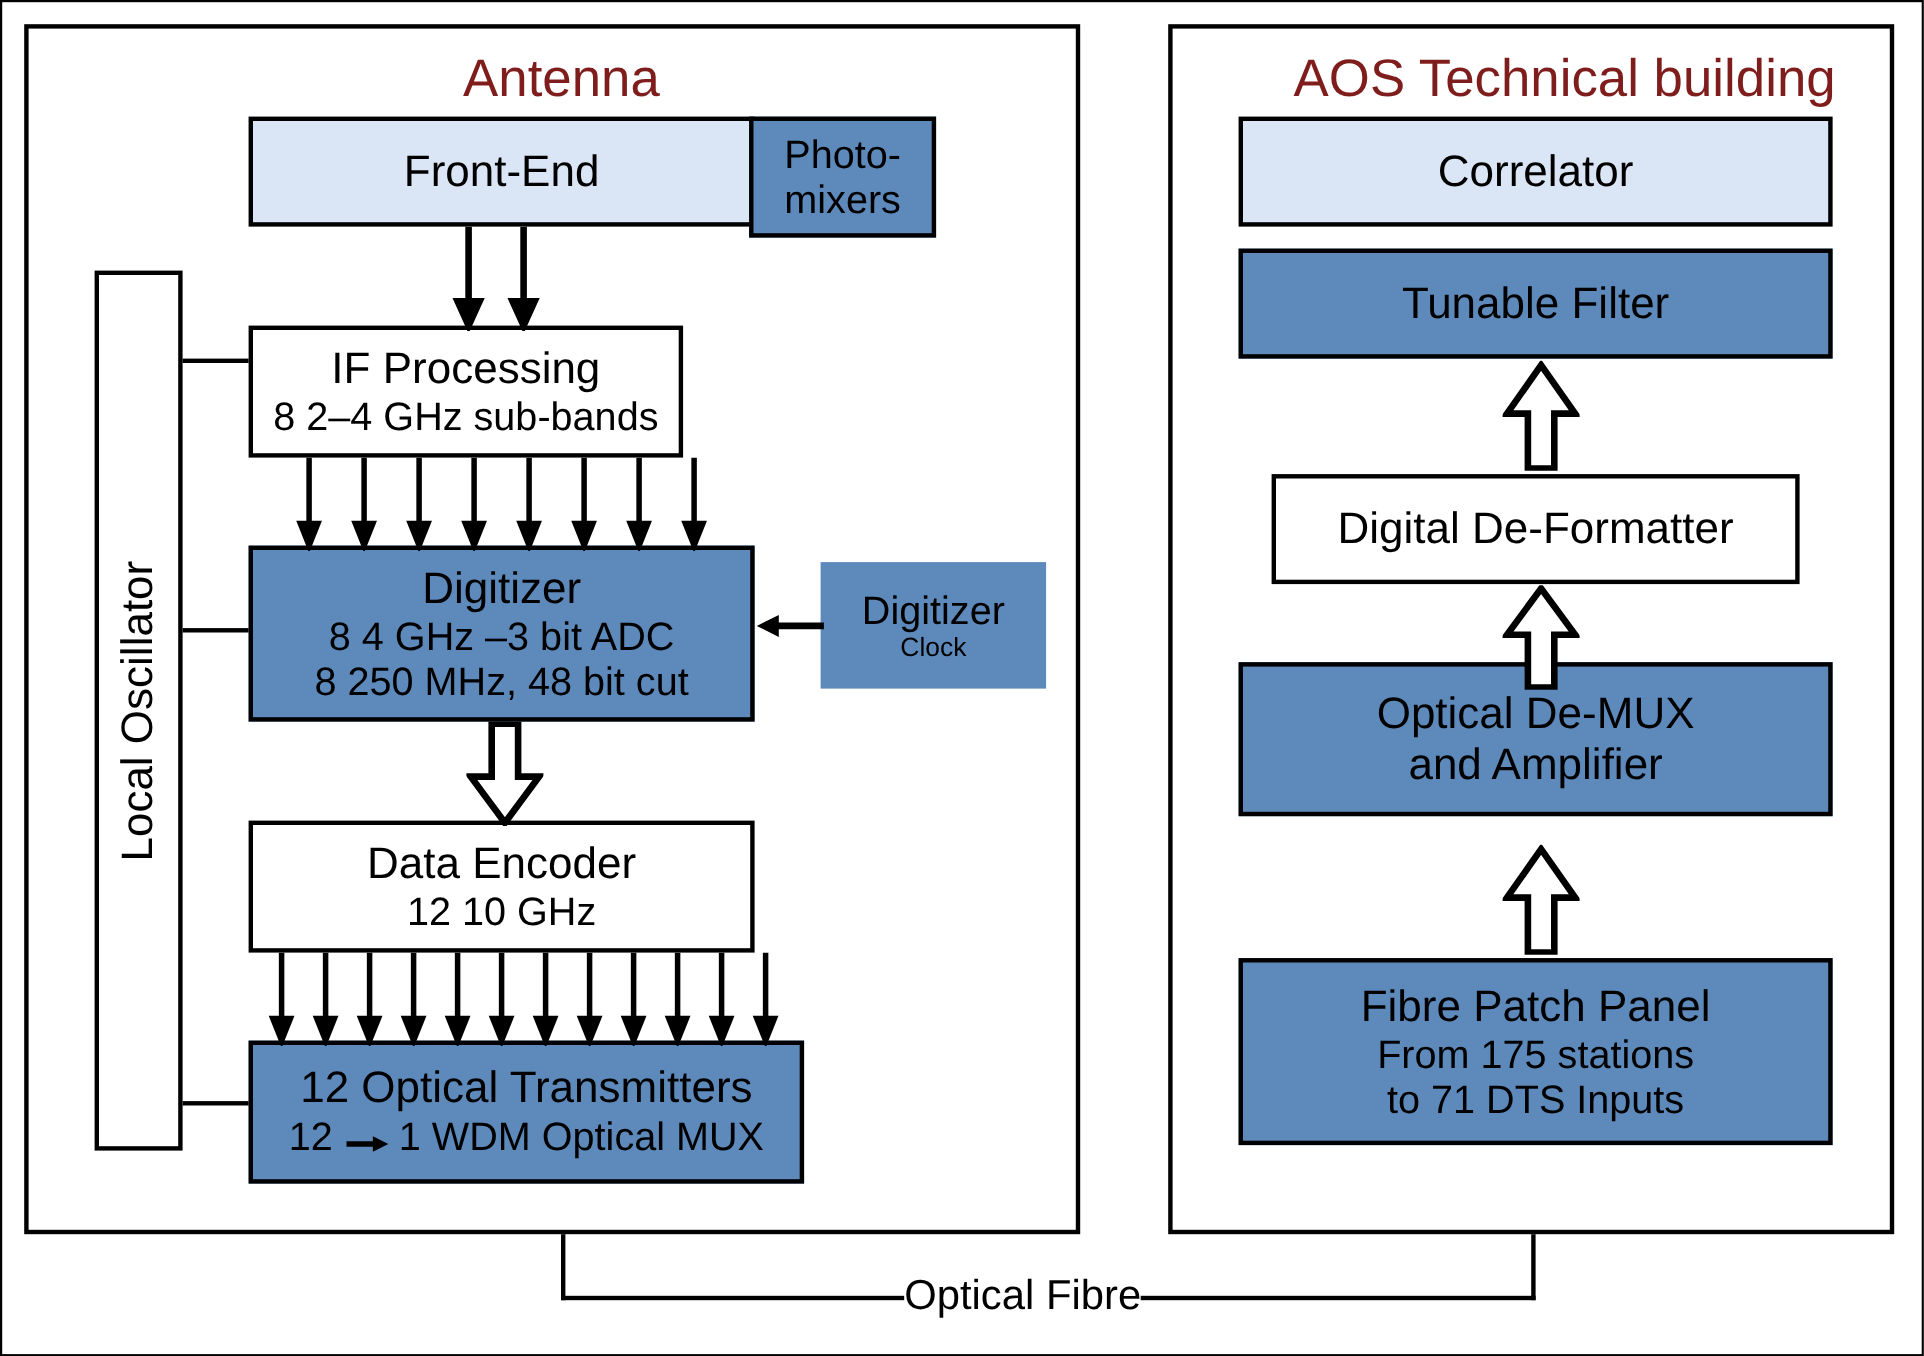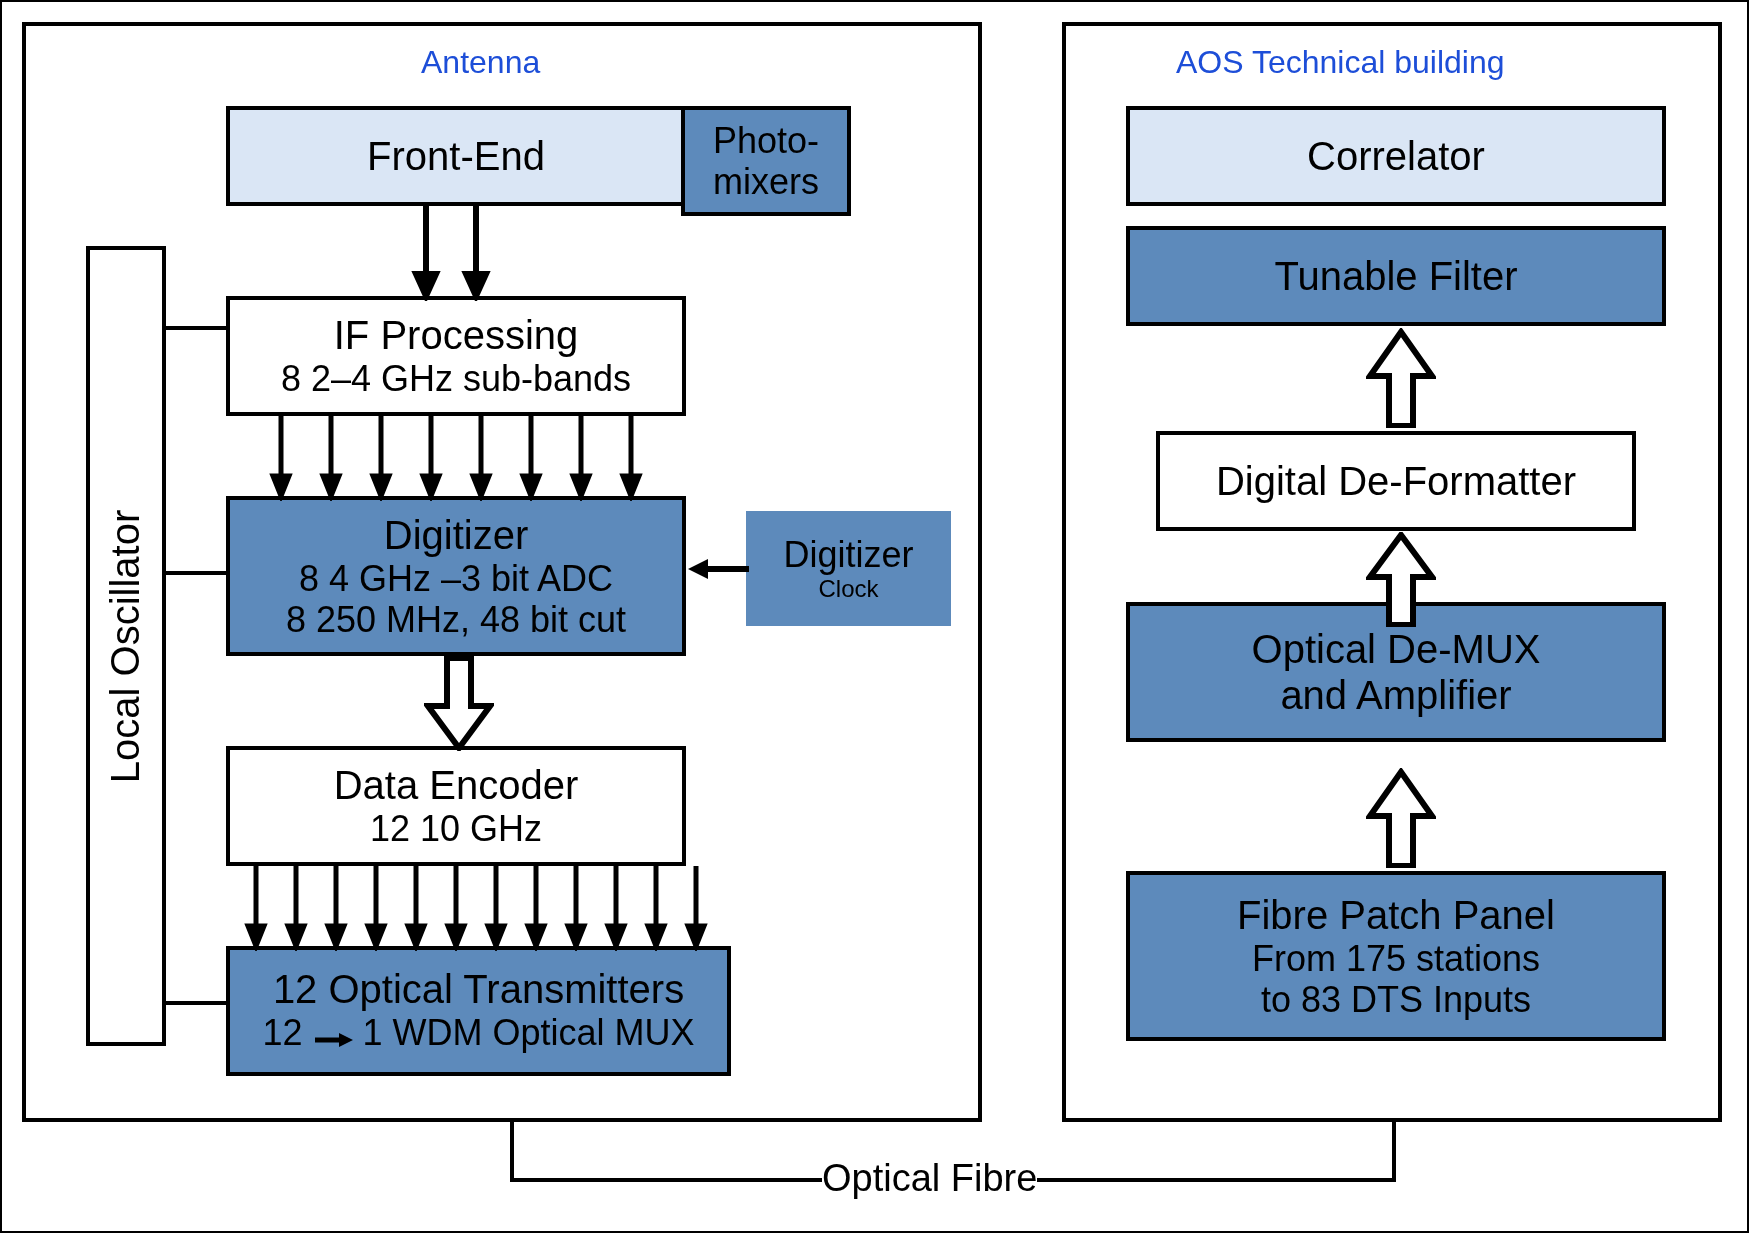--- a/index.html
+++ b/index.html
@@ -17,22 +17,22 @@
     box-sizing: border-box;
   }
   .panel {
     position: absolute;
     border: 4px solid #000;
     box-sizing: border-box;
     background: #fff;
   }
   .panel-title {
     position: absolute;
-    font-size: 32px;
-    color: #1d4ed8;
+    font-size: 48px;
+    color: #7f1d1d;
     white-space: nowrap;
   }
   .block {
     position: absolute;
     box-sizing: border-box;
     border: 4px solid #000;
     display: flex;
     flex-direction: column;
     align-items: center;
     justify-content: center;
@@ -111,21 +111,21 @@
 
     <div class="block fill-light" style="left:200px; top:80px; width:460px; height:100px;">
       <div class="t-main">Front-End</div>
     </div>
 
     <div class="block fill-blue" style="left:655px; top:80px; width:170px; height:110px;">
       <div class="t-main" style="font-size:36px;">Photo-</div>
       <div class="t-main" style="font-size:36px;">mixers</div>
     </div>
 
-    <div class="block fill-white" style="left:200px; top:270px; width:460px; height:120px;">
+    <div class="block fill-white" style="left:200px; top:270px; width:395px; height:120px;">
       <div class="t-main">IF Processing</div>
       <div class="t-sub">8  2–4 GHz sub-bands</div>
     </div>
 
     <div class="block fill-blue" style="left:200px; top:470px; width:460px; height:160px;">
       <div class="t-main">Digitizer</div>
       <div class="t-sub">8  4 GHz  –3 bit ADC</div>
       <div class="t-sub">8  250 MHz, 48 bit cut</div>
     </div>
 
@@ -286,21 +286,21 @@
     </div>
 
     <div class="block fill-blue" style="left:60px; top:576px; width:540px; height:140px;">
       <div class="t-main">Optical De-MUX</div>
       <div class="t-main">and Amplifier</div>
     </div>
 
     <div class="block fill-blue" style="left:60px; top:845px; width:540px; height:170px;">
       <div class="t-main">Fibre Patch Panel</div>
       <div class="t-sub">From 175 stations</div>
-      <div class="t-sub">to 83 DTS Inputs</div>
+      <div class="t-sub">to 71 DTS Inputs</div>
     </div>
 
     <div class="open-arrow" style="left:300px; top:302px;">
       <svg width="70" height="100" viewBox="0 0 70 100">
         <path d="M23 98 H47 V48 H66 L35 4 L4 48 H23 Z" fill="#fff" stroke="#000" stroke-width="6" stroke-linejoin="miter"></path>
       </svg>
     </div>
     <div class="open-arrow" style="left:300px; top:506px;">
       <svg width="70" height="95" viewBox="0 0 70 95">
         <path d="M23 93 H47 V45 H66 L35 3 L4 45 H23 Z" fill="#fff" stroke="#000" stroke-width="6" stroke-linejoin="miter"></path>

